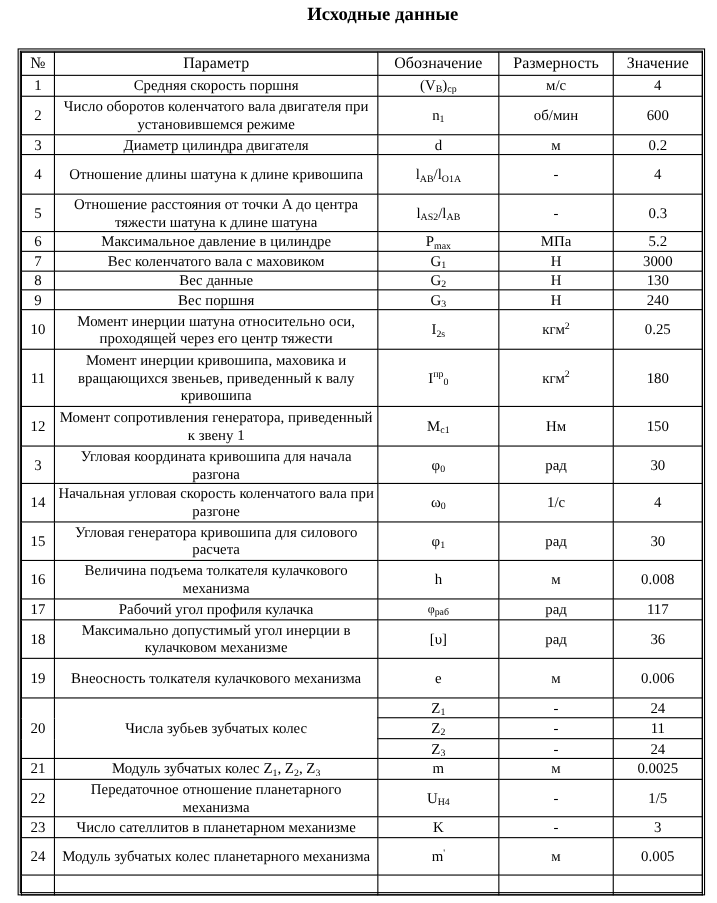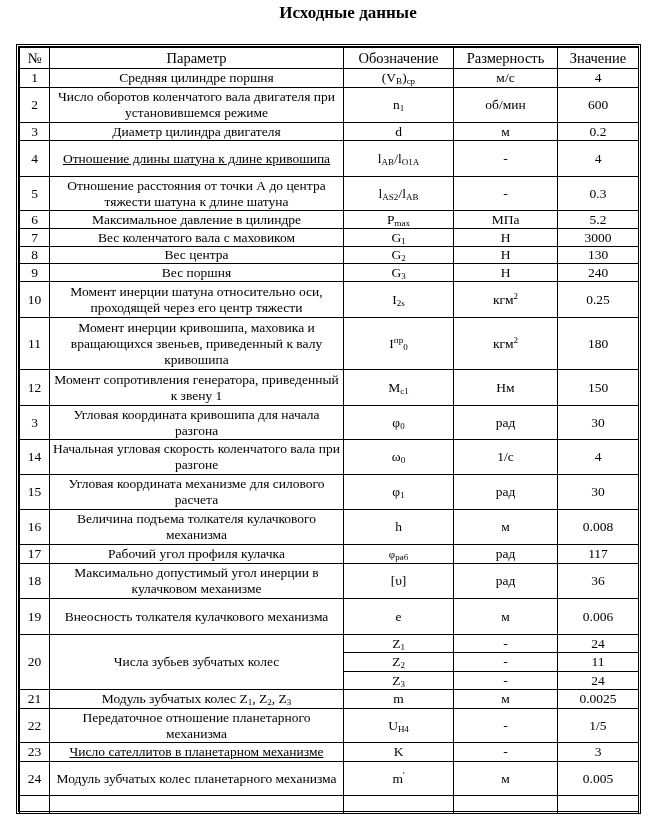--- a/index.html
+++ b/index.html
@@ -12,21 +12,21 @@
   table.data { position: absolute; left: 19px; top: 47px; border-collapse: collapse;
                table-layout: fixed; width: 619px; font-size: 13.5px; }
   table.data td, table.data th { border: 1px solid #000; padding: 0 3px; text-align: center;
                vertical-align: middle; line-height: 16px; font-weight: normal; overflow: hidden; }
   table.data th { font-size: 14.5px; }
   col.c-num { width: 30px; }
   col.c-param { width: 294px; }
   col.c-sym { width: 110px; }
   col.c-dim { width: 104px; }
   col.c-val { width: 81px; }
-  .left { text-align: right; text-decoration: underline; }
+  .left { text-align: right; }
   sub { font-size: 9px; vertical-align: -2px; line-height: 0; }
   sup { font-size: 9px; vertical-align: 5px; line-height: 0; }
   .small { font-size: 11px; }
 </style>
 </head>
 <body>
 
 <div class="title">Исходные данные</div>
 <div class="frame"></div>
 
@@ -43,21 +43,21 @@
       <th>№</th>
       <th>Параметр</th>
       <th>Обозначение</th>
       <th>Размерность</th>
       <th>Значение</th>
     </tr>
   </thead>
   <tbody id="tbody">
       <tr style="height: 19px;">
         <td>1</td>
-        <td>Средняя цилиндре поршня</td>
+        <td>Средняя скорость поршня</td>
         <td><span>(V</span><sub>B</sub><span>)</span><sub>ср</sub></td>
         <td><span>м/с</span></td>
         <td>4</td>
       </tr>
       <tr style="height: 35px;">
         <td>2</td>
         <td>Число оборотов коленчатого вала двигателя при установившемся режиме</td>
         <td><span>n</span><sub>1</sub></td>
         <td><span>об/мин</span></td>
         <td>600</td>
@@ -92,21 +92,21 @@
       </tr>
       <tr style="height: 18px;">
         <td>7</td>
         <td>Вес коленчатого вала с маховиком</td>
         <td><span>G</span><sub>1</sub></td>
         <td><span>Н</span></td>
         <td>3000</td>
       </tr>
       <tr style="height: 17px;">
         <td>8</td>
-        <td>Вес центра</td>
+        <td>Вес данные</td>
         <td><span>G</span><sub>2</sub></td>
         <td><span>Н</span></td>
         <td>130</td>
       </tr>
       <tr style="height: 18px;">
         <td>9</td>
         <td>Вес поршня</td>
         <td><span>G</span><sub>3</sub></td>
         <td><span>Н</span></td>
         <td>240</td>
@@ -141,21 +141,21 @@
       </tr>
       <tr style="height: 35px;">
         <td>14</td>
         <td>Начальная угловая скорость коленчатого вала при разгоне</td>
         <td><span>ω</span><sub>0</sub></td>
         <td><span>1/с</span></td>
         <td>4</td>
       </tr>
       <tr style="height: 35px;">
         <td>15</td>
-        <td>Угловая координата механизме для силового расчета</td>
+        <td>Угловая генератора кривошипа для силового расчета</td>
         <td><span>φ</span><sub>1</sub></td>
         <td><span>рад</span></td>
         <td>30</td>
       </tr>
       <tr style="height: 35px;">
         <td>16</td>
         <td>Величина подъема толкателя кулачкового механизма</td>
         <td><span>h</span></td>
         <td><span>м</span></td>
         <td>0.008</td>

